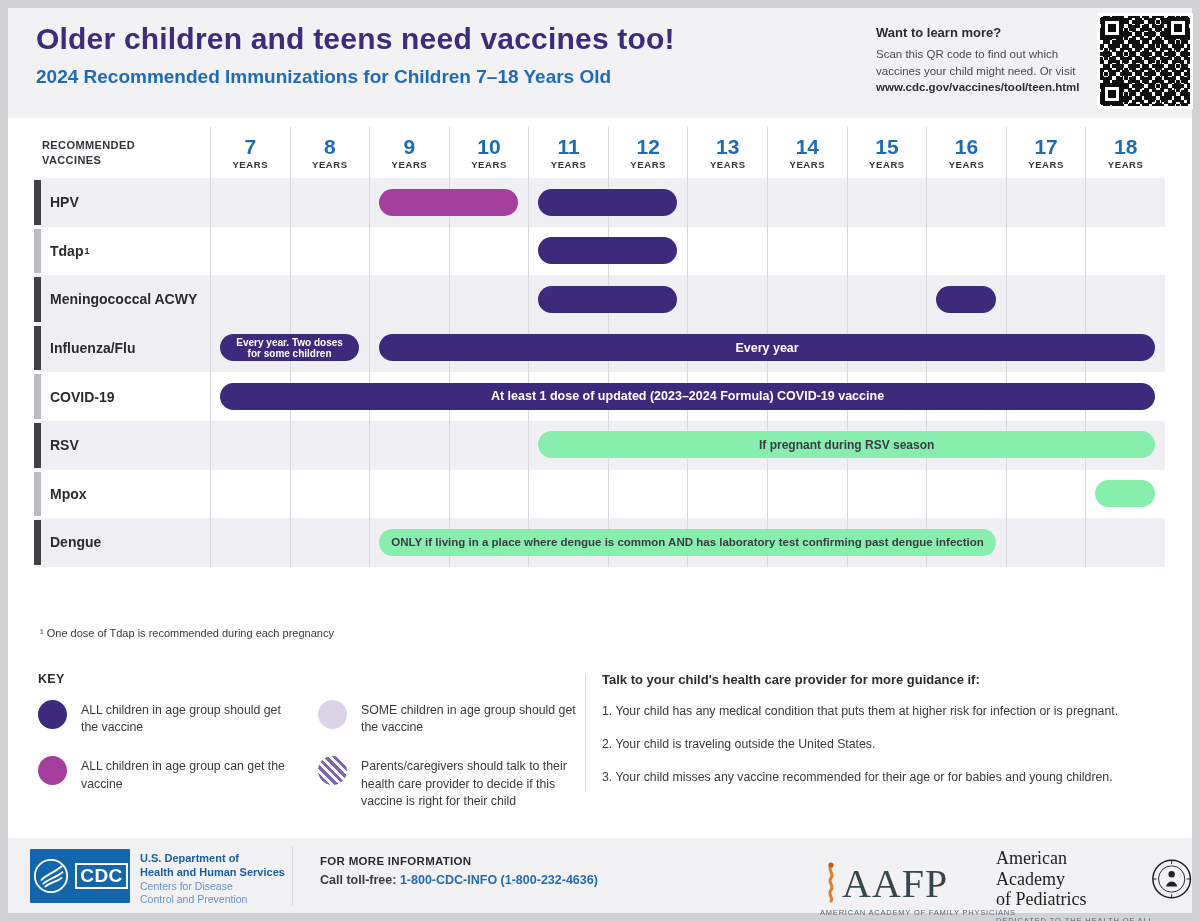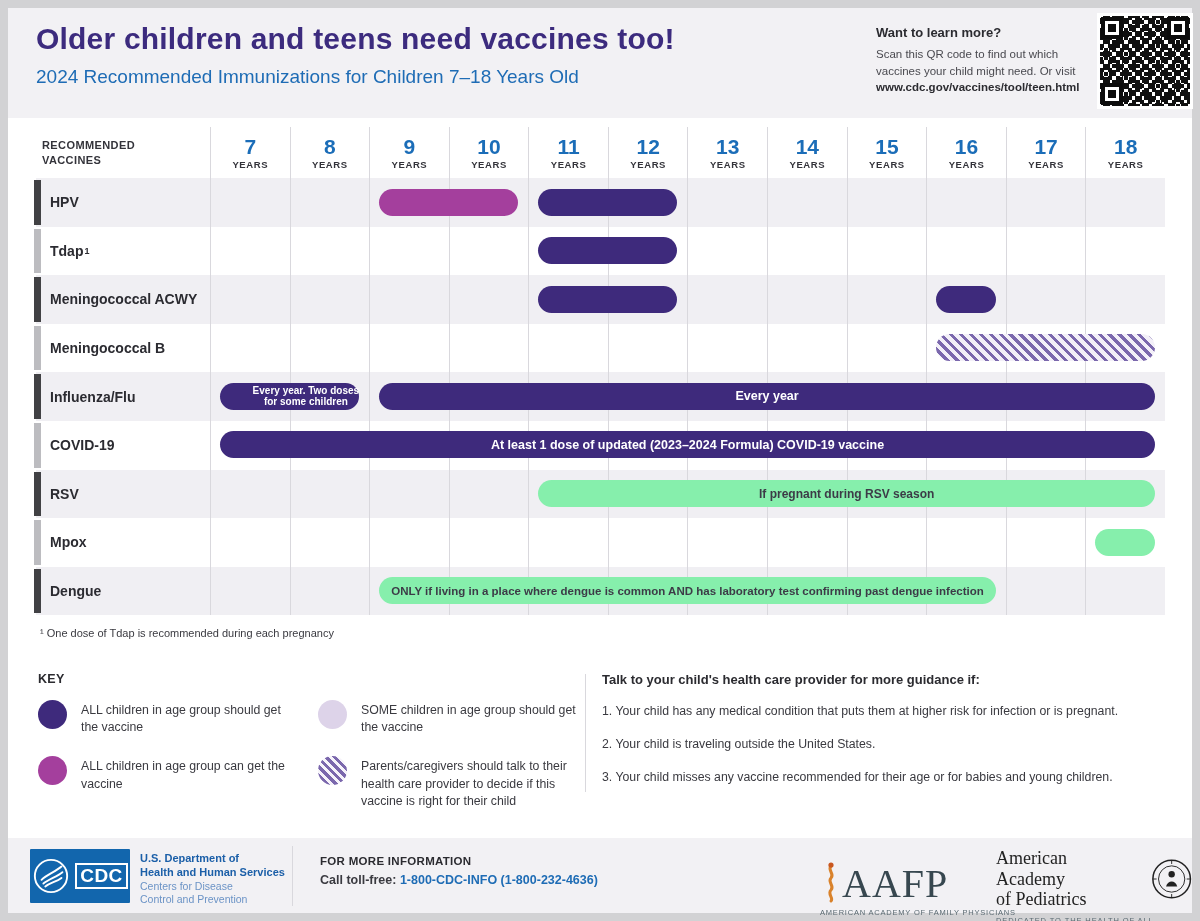--- a/index.html
+++ b/index.html
@@ -2,21 +2,21 @@
 <html><head>
 <meta charset="utf-8">
 <style>
   html,body{margin:0;padding:0;}
   body{width:1200px;height:921px;background:#d2d2d4;font-family:"Liberation Sans",sans-serif;position:relative;overflow:hidden;}
   .page{position:absolute;inset:8px;background:#ffffff;}
 
   
   .banner{position:absolute;top:0;left:0;right:0;height:110px;background:#f2f1f4;}
   .title{position:absolute;left:28px;top:14px;font-size:30px;font-weight:bold;color:#3c2b7e;letter-spacing:.2px;}
-  .subtitle{position:absolute;left:28px;top:58px;font-size:19px;font-weight:normal;color:#1e6cb5;}
+  .subtitle{position:absolute;left:28px;top:58px;font-size:19px;font-weight:bold;color:#1e6cb5;}
   .learn{position:absolute;left:868px;top:16px;width:218px;font-size:11.5px;color:#4a4a50;line-height:1.45;}
   .learn .lm-title{font-weight:bold;font-size:13px;color:#2b2b30;margin-bottom:3px;}
   .learn .lm-url{font-weight:bold;color:#2b2b30;}
   .qr{position:absolute;left:1092px;top:8px;width:90px;height:90px;background:
       repeating-conic-gradient(#101010 0% 25%, rgba(255,255,255,0) 0% 50%) 3px 2px/13px 13px,
       repeating-conic-gradient(#101010 0% 25%, #ffffff 0% 50%) 0 0/8px 8px;
       background-color:#fff;outline:3px solid #fff;}
   .qr .f{position:absolute;width:14px;height:14px;border:4px solid #0c0c0c;background:#fff;}
   .qr .f::after{content:'';position:absolute;inset:3px;background:#0c0c0c;}
   .qr .f1{left:1px;top:1px;} .qr .f2{right:1px;top:1px;} .qr .f3{left:1px;bottom:1px;}
@@ -222,56 +222,37 @@
             <div class="cell"></div>
             <div class="cell"></div>
             <div class="cell"></div>
             <div class="cell"></div>
             <div class="cell"></div>
             <div class="cell"></div>
             <div class="bar should" style="left: calc(33.3333% + 10px); width: calc(16.6667% - 20px);"></div>
             <div class="bar should" style="left: calc(75% + 10px); width: calc(8.33333% - 20px);"></div>
           </div>
         </div>
-        <div class="row">
-          <div class="accent"></div>
-          <div class="rlabel">Meningococcal B</div>
-          <div class="track">
-            <div class="cell"></div>
-            <div class="cell"></div>
-            <div class="cell"></div>
-            <div class="cell"></div>
-            <div class="cell"></div>
-            <div class="cell"></div>
-            <div class="cell"></div>
-            <div class="cell"></div>
-            <div class="cell"></div>
-            <div class="cell"></div>
-            <div class="cell"></div>
-            <div class="cell"></div>
-            <div class="bar talk" style="left: calc(75% + 10px); width: calc(25% - 20px);"></div>
-          </div>
-        </div>
         <div class="row alt">
           <div class="accent"></div>
           <div class="rlabel">Influenza/Flu</div>
           <div class="track">
             <div class="cell"></div>
             <div class="cell"></div>
             <div class="cell"></div>
             <div class="cell"></div>
             <div class="cell"></div>
             <div class="cell"></div>
             <div class="cell"></div>
             <div class="cell"></div>
             <div class="cell"></div>
             <div class="cell"></div>
             <div class="cell"></div>
             <div class="cell"></div>
-            <div class="bar should" style="left: calc(0% + 10px); width: calc(16.6667% - 20px); justify-content: flex-end;">
+            <div class="bar should" style="left: calc(0% + 10px); width: calc(16.6667% - 20px);">
               <div class="btxt small">Every year. Two doses
 for some children</div>
             </div>
             <div class="bar should" style="left: calc(16.6667% + 10px); width: calc(83.3333% - 20px);">
               <div class="btxt">Every year</div>
             </div>
           </div>
         </div>
         <div class="row">
           <div class="accent"></div>

